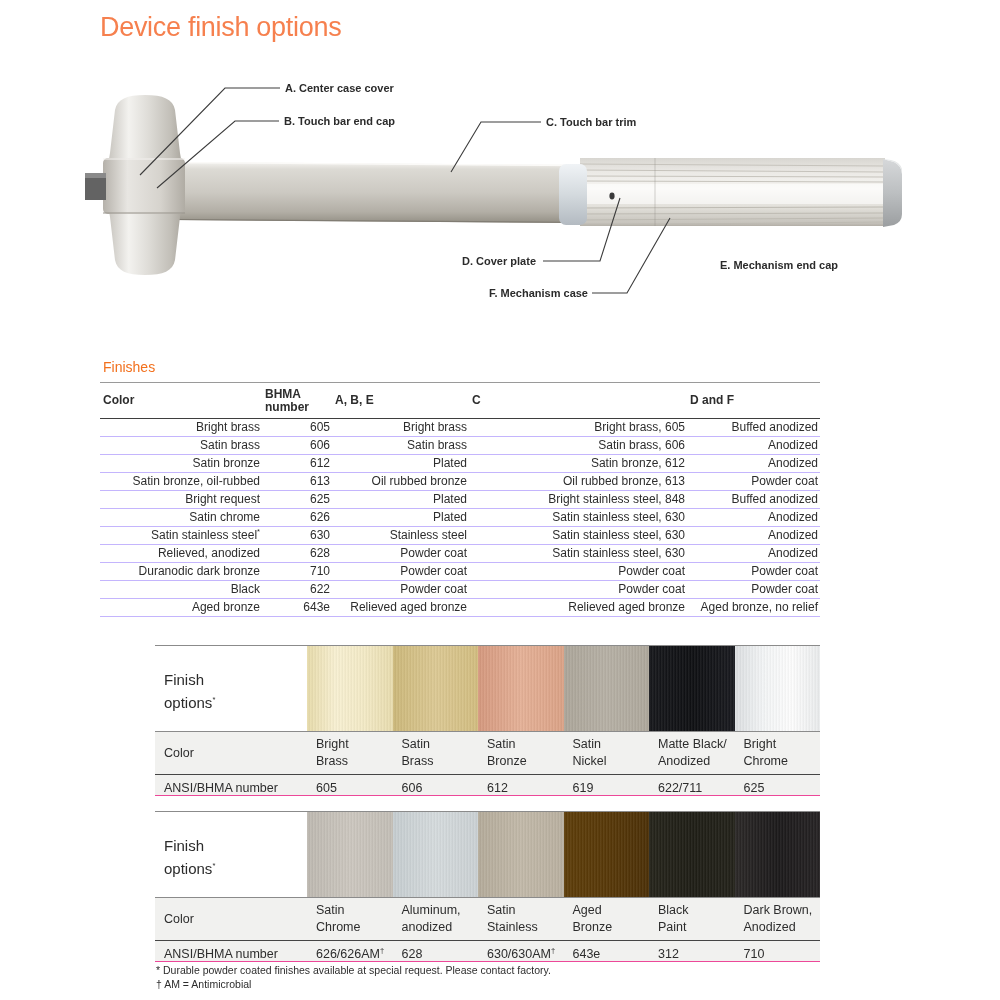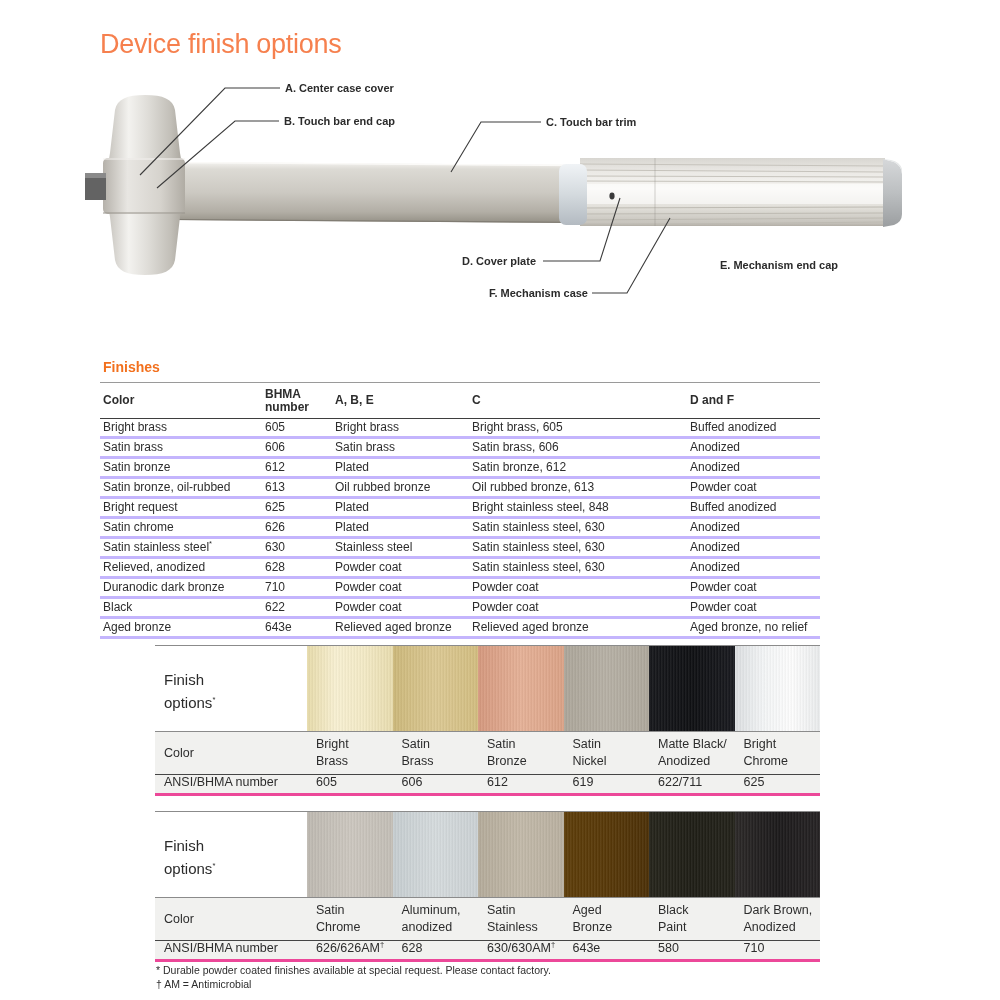--- a/index.html
+++ b/index.html
@@ -8,56 +8,55 @@
     width:1000px; height:1000px; position:relative;
     font-family:"Liberation Sans", sans-serif;
     color:#2d2d2d; overflow:hidden;
   }
   sup { font-size:7.5px; vertical-align:super; line-height:0; }
 
   .page-title {
     position:absolute; left:100px; top:12px;
     font-size:27px; font-weight:400; letter-spacing:-0.3px;
     color:#f6804e;
-    margin-top:17px;
   }
 
   .device-svg { position:absolute; left:85px; top:70px; }
   .device-label { font-size:11px; font-weight:bold; fill:#2b2b2b; }
   .leader { fill:none; stroke:#3c3c3c; stroke-width:1.1; }
 
   .finishes-section { position:absolute; left:100px; top:359px; width:720px; }
-  .finishes-heading { font-size:14px; font-weight:bold; color:#f2701d; margin:0 0 7px 3px; }
+  .finishes-heading { font-size:14px; font-weight:normal; color:#f2701d; margin:0 0 7px 3px; }
   table.finishes { border-collapse:collapse; width:720px; table-layout:fixed; }
   table.finishes th {
     border-top:1px solid #9a9a9a; border-bottom:1px solid #3e3e3e;
     text-align:left; font-size:12px; font-weight:bold;
     padding:4px 2px 4px 3px; vertical-align:middle; height:36px; line-height:13px;
   }
   table.finishes td {
-    border-bottom:3px solid #c4b5fd;
+    border-bottom:1px solid #c4b5fd;
     font-size:12px; padding:2px 2px 2px 3px; line-height:13px;
-    white-space:nowrap; overflow:hidden;
+    white-space:nowrap; overflow:hidden;text-align:right;
   }
 
   .swatch-table { position:absolute; left:155px; width:665px; }
   .swatch-table.t1 { top:645px; }
   .swatch-table.t2 { top:811px; }
   .sw-band { display:flex; height:86px; border-top:1px solid #8b8b8b; background:#0f766e; }
   .sw-label { width:152px; background:#fff; padding:22px 0 0 9px; font-size:15px; line-height:23px; color:#2b2b2b; }
   .sw-chip { flex:1; position:relative; }
   .sw-chip::after {
     content:""; position:absolute; inset:0;
     background:repeating-linear-gradient(90deg, rgba(255,255,255,0.06) 0 1px, rgba(0,0,0,0.035) 2px 3px);
   }
   .sw-row { display:flex; background:#f1f1ef; }
   .sw-rowlabel { width:152px; padding-left:9px; font-size:12.5px; }
   .sw-colors { height:43px; border-top:1px solid #8b8b8b; align-items:center; }
   .sw-name { flex:1; font-size:12.5px; line-height:17px; padding-left:9px; white-space:nowrap; overflow:hidden; }
-  .sw-ansi { height:22px; border-top:1px solid #454545; border-bottom:3px solid #ec4899; align-items:flex-start; }
+  .sw-ansi { height:22px; border-top:1px solid #454545; border-bottom:1px solid #ec4899; align-items:flex-end; }
   .sw-num { flex:1; font-size:12.5px; padding-left:9px; }
 
   .footnotes { position:absolute; left:156px; top:964px; font-size:10.5px; line-height:13.5px; color:#2d2d2d; }
 </style>
 </head>
 <body>
 
 <h1 class="page-title" style="color: rgb(246, 128, 78);">Device finish options</h1>
 
 <svg class="device-svg" width="830" height="245" viewBox="0 0 830 245">
@@ -348,21 +347,21 @@
         <div>Dark Brown,</div>
         <div>Anodized</div>
       </div>
     </div>
     <div class="sw-row sw-ansi">
       <div class="sw-rowlabel">ANSI/BHMA number</div>
       <div class="sw-num">626/626AM<sup>†</sup></div>
       <div class="sw-num">628</div>
       <div class="sw-num">630/630AM<sup>†</sup></div>
       <div class="sw-num">643e</div>
-      <div class="sw-num">580</div>
+      <div class="sw-num">312</div>
       <div class="sw-num">710</div>
     </div>
   </section>
 
 <div class="footnotes">
   <div>* Durable powder coated finishes available at special request. Please contact factory.</div>
   <div>† AM = Antimicrobial</div>
 </div>
 
 </body></html>

